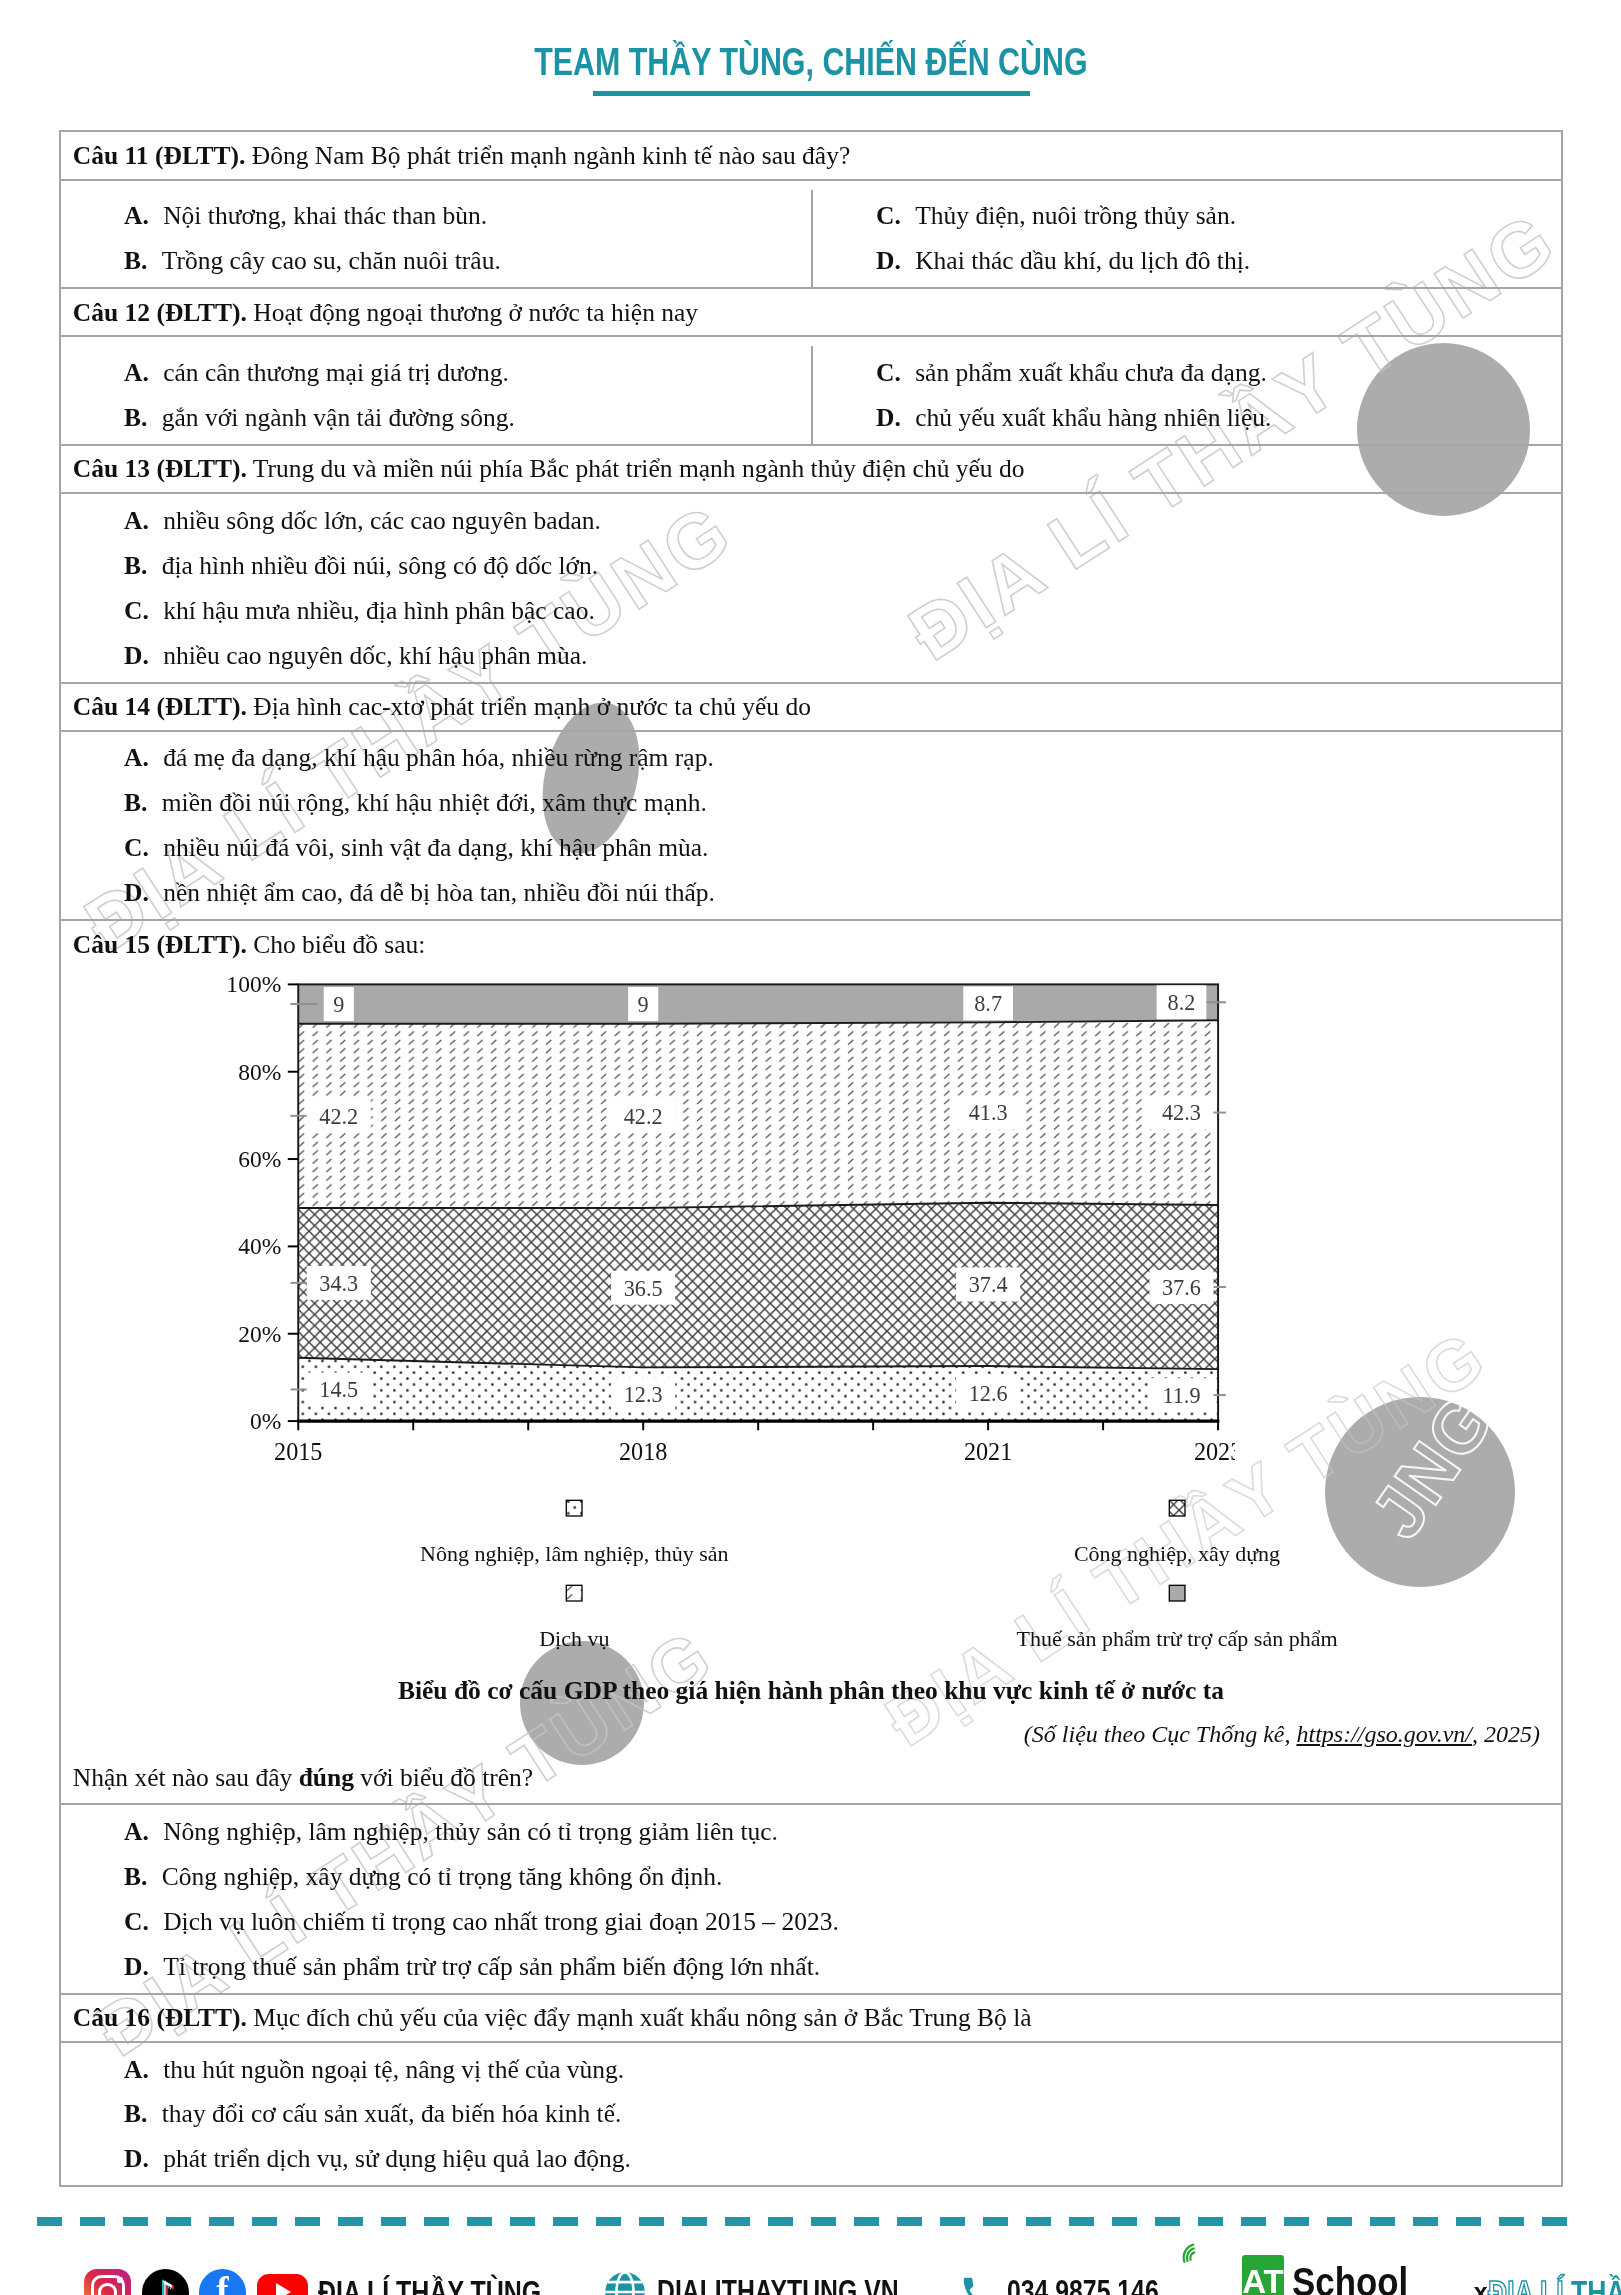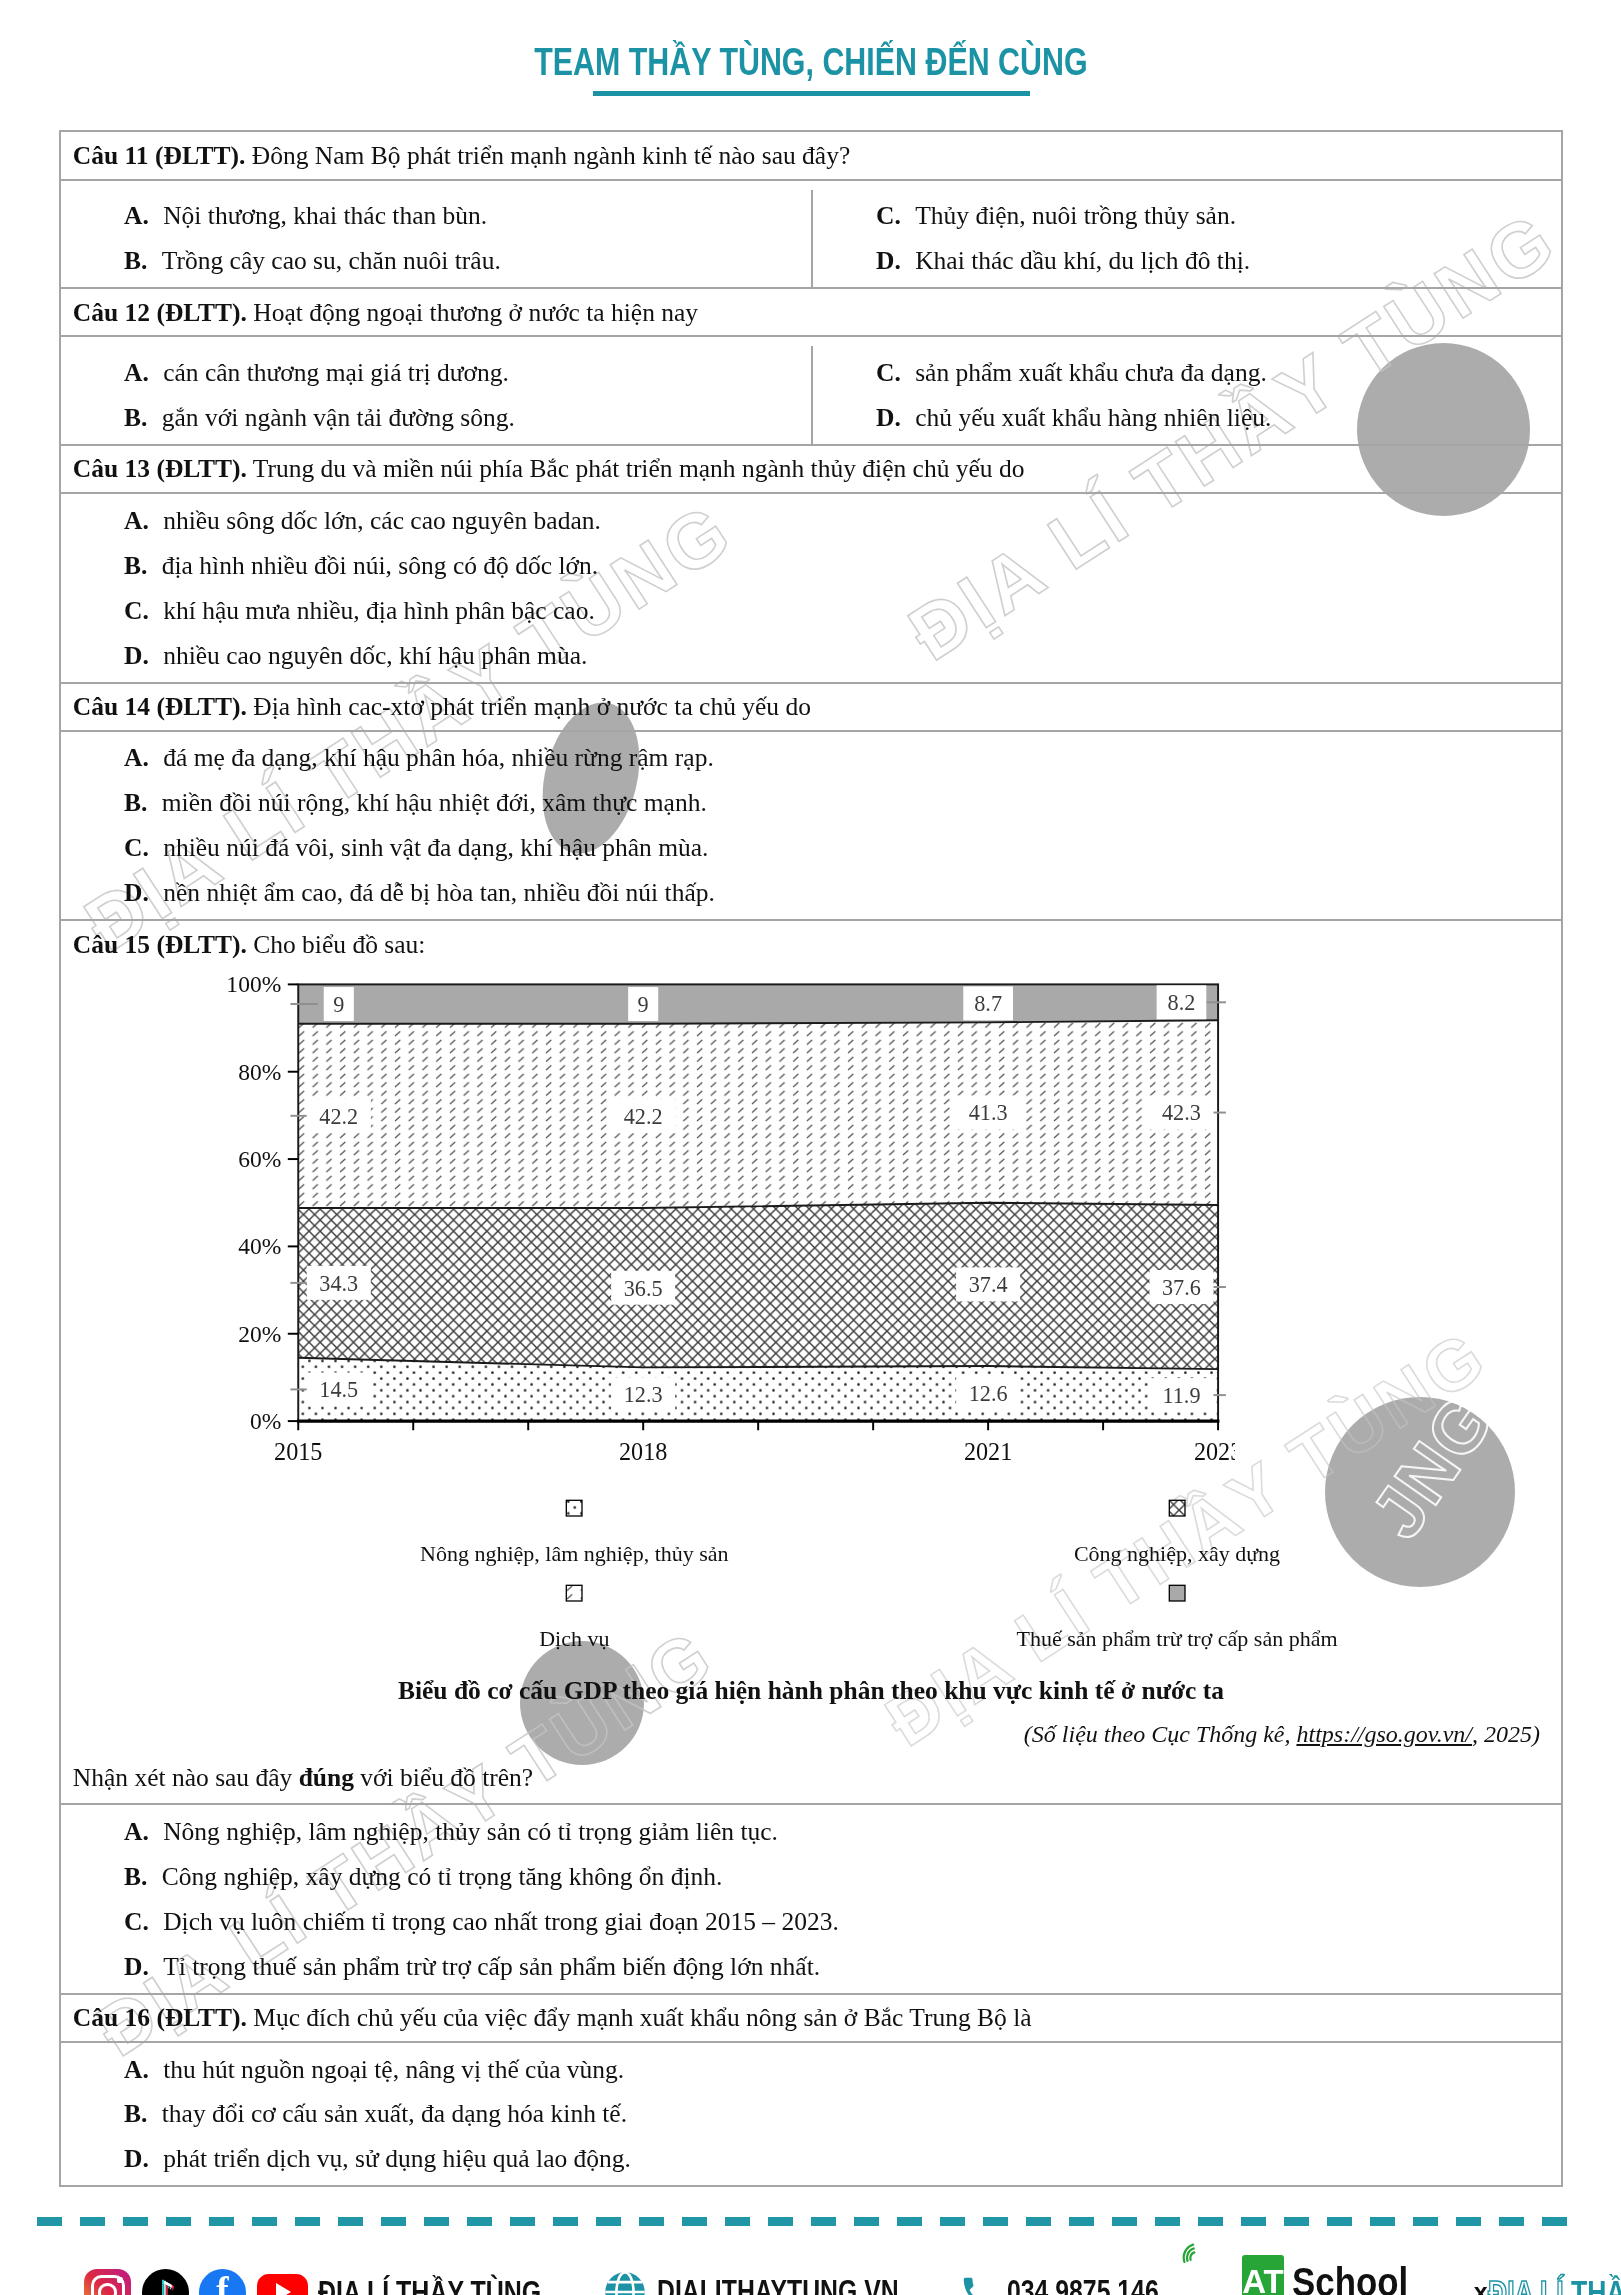--- a/index.html
+++ b/index.html
@@ -300,21 +300,21 @@
         <div class="opt"><span class="optletter">C.</span><span>Dịch vụ luôn chiếm tỉ trọng cao nhất trong giai đoạn 2015 – 2023.</span></div>
         <div class="opt"><span class="optletter">D.</span><span>Tỉ trọng thuế sản phẩm trừ trợ cấp sản phẩm biến động lớn nhất.</span></div>
       </div>
 
       <div class="qhead">
         <span class="qnum">Câu 16 (ĐLTT).</span>
         <span>Mục đích chủ yếu của việc đẩy mạnh xuất khẩu nông sản ở Bắc Trung Bộ là</span>
       </div>
       <div class="opts">
         <div class="opt"><span class="optletter">A.</span><span>thu hút nguồn ngoại tệ, nâng vị thế của vùng.</span></div>
-        <div class="opt"><span class="optletter">B.</span><span>thay đổi cơ cấu sản xuất, đa dạng hóa kinh tế.</span></div>
+        <div class="opt"><span class="optletter">B.</span><span>thay đổi cơ cấu sản xuất, đa biến hóa kinh tế.</span></div>
         <div class="opt"><span class="optletter">D.</span><span>phát triển dịch vụ, sử dụng hiệu quả lao động.</span></div>
       </div>
 
     </div>
 
     <div class="dashes"></div>
 
     <div class="footer">
       <div class="fgroup">
         <div class="icon ig">

